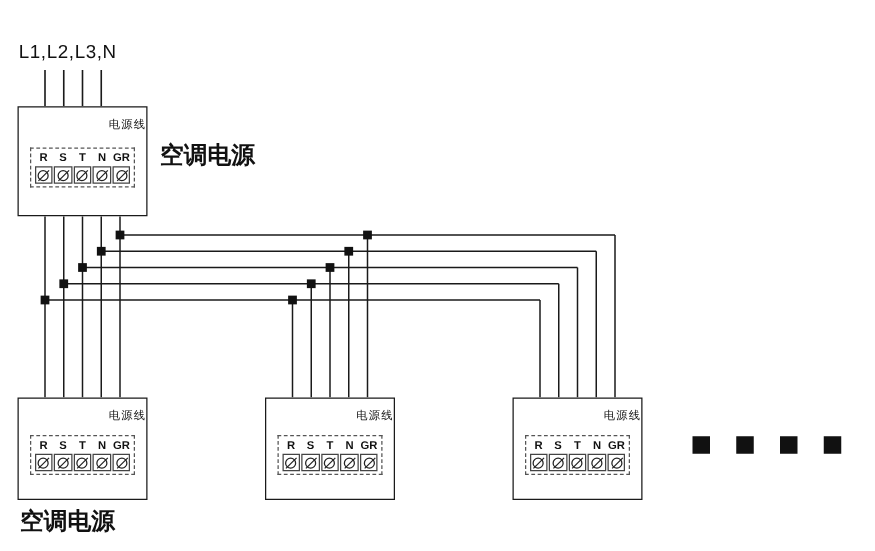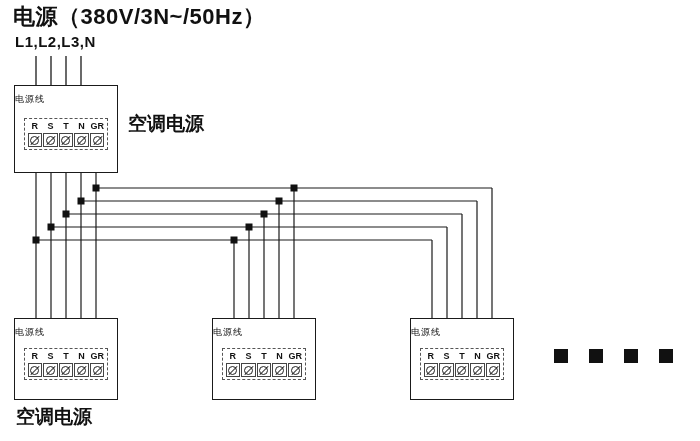--- a/index.html
+++ b/index.html
@@ -3,29 +3,29 @@
 <meta charset="utf-8">
 <style>
   * { margin:0; padding:0; box-sizing:border-box; }
   html,body { background:#ffffff; }
   body { font-family:"Liberation Sans","DejaVu Sans",sans-serif; color:#111; }
   .stage { position:relative; width:700px; height:441px; background:#fff; overflow:hidden; }
 
   .wires { position:absolute; left:0; top:0; z-index:0; }
 
   .title { position:absolute; left:13px; top:2px; font-size:22px; font-weight:600; letter-spacing:.5px; white-space:nowrap; }
-  .feed-label { position:absolute; left:15px; top:33px; font-size:15px; font-weight:700; letter-spacing:.5px; }
+  .feed-label { position:absolute; left:15px; top:33px; font-size:15px; font-weight:400; letter-spacing:.5px; }
 
   .pbox { position:absolute; width:104px; border:1.5px solid #1a1a1a; background:#fff; z-index:1; }
   .pbox.main { left:14px; top:85px; height:88px; }
   .pbox.b1 { left:14px; top:318px; height:82px; }
   .pbox.b2 { left:212px; top:318px; height:82px; }
   .pbox.b3 { left:410px; top:318px; height:82px; }
 
-  .pbox-title { text-align:left; font-size:9px; margin-top:7px; letter-spacing:1px; }
+  .pbox-title { text-align:right; font-size:9px; margin-top:7px; letter-spacing:1px; }
   .tstrip { margin:9px 9px 0; border:1px dashed #555; padding:2px; }
   .pbox.main .tstrip { margin-top:12px; }
   .trow-letters { display:flex; }
   .tcell { flex:1; text-align:center; font-size:9px; font-weight:700; line-height:11px; }
   .trow-screws { display:flex; margin-top:1px; }
   .scell { flex:1; height:14px; border:1px solid #444; margin:0 .5px; display:flex; align-items:center; justify-content:center; background:#fff; }
   .screw { width:9px; height:9px; border:1px solid #222; border-radius:50%; position:relative; display:block; }
   .screw::after { content:""; position:absolute; left:-2px; top:3.5px; width:12px; height:1px; background:#222; transform:rotate(-45deg); }
 
   .main-breaker-label { position:absolute; left:128px; top:111px; font-size:19px; font-weight:600; white-space:nowrap; }
@@ -82,21 +82,20 @@
       <rect x="47.5" y="223.5" width="7" height="7"></rect>
       <rect x="32.5" y="236.5" width="7" height="7"></rect>
       <rect x="290.5" y="184.5" width="7" height="7"></rect>
       <rect x="275.5" y="197.5" width="7" height="7"></rect>
       <rect x="260.5" y="210.5" width="7" height="7"></rect>
       <rect x="245.5" y="223.5" width="7" height="7"></rect>
       <rect x="230.5" y="236.5" width="7" height="7"></rect>
     </g>
   </svg>
 
-  <div class="title">电源（380V/3N~/50Hz）</div>
   <div class="feed-label">L1,L2,L3,N</div>
 
   <div class="pbox main">
     <div class="pbox-title">电源线</div>
     <div class="tstrip">
       <div class="trow-letters">
           <span class="tcell">R</span>
           <span class="tcell">S</span>
           <span class="tcell">T</span>
           <span class="tcell">N</span>

